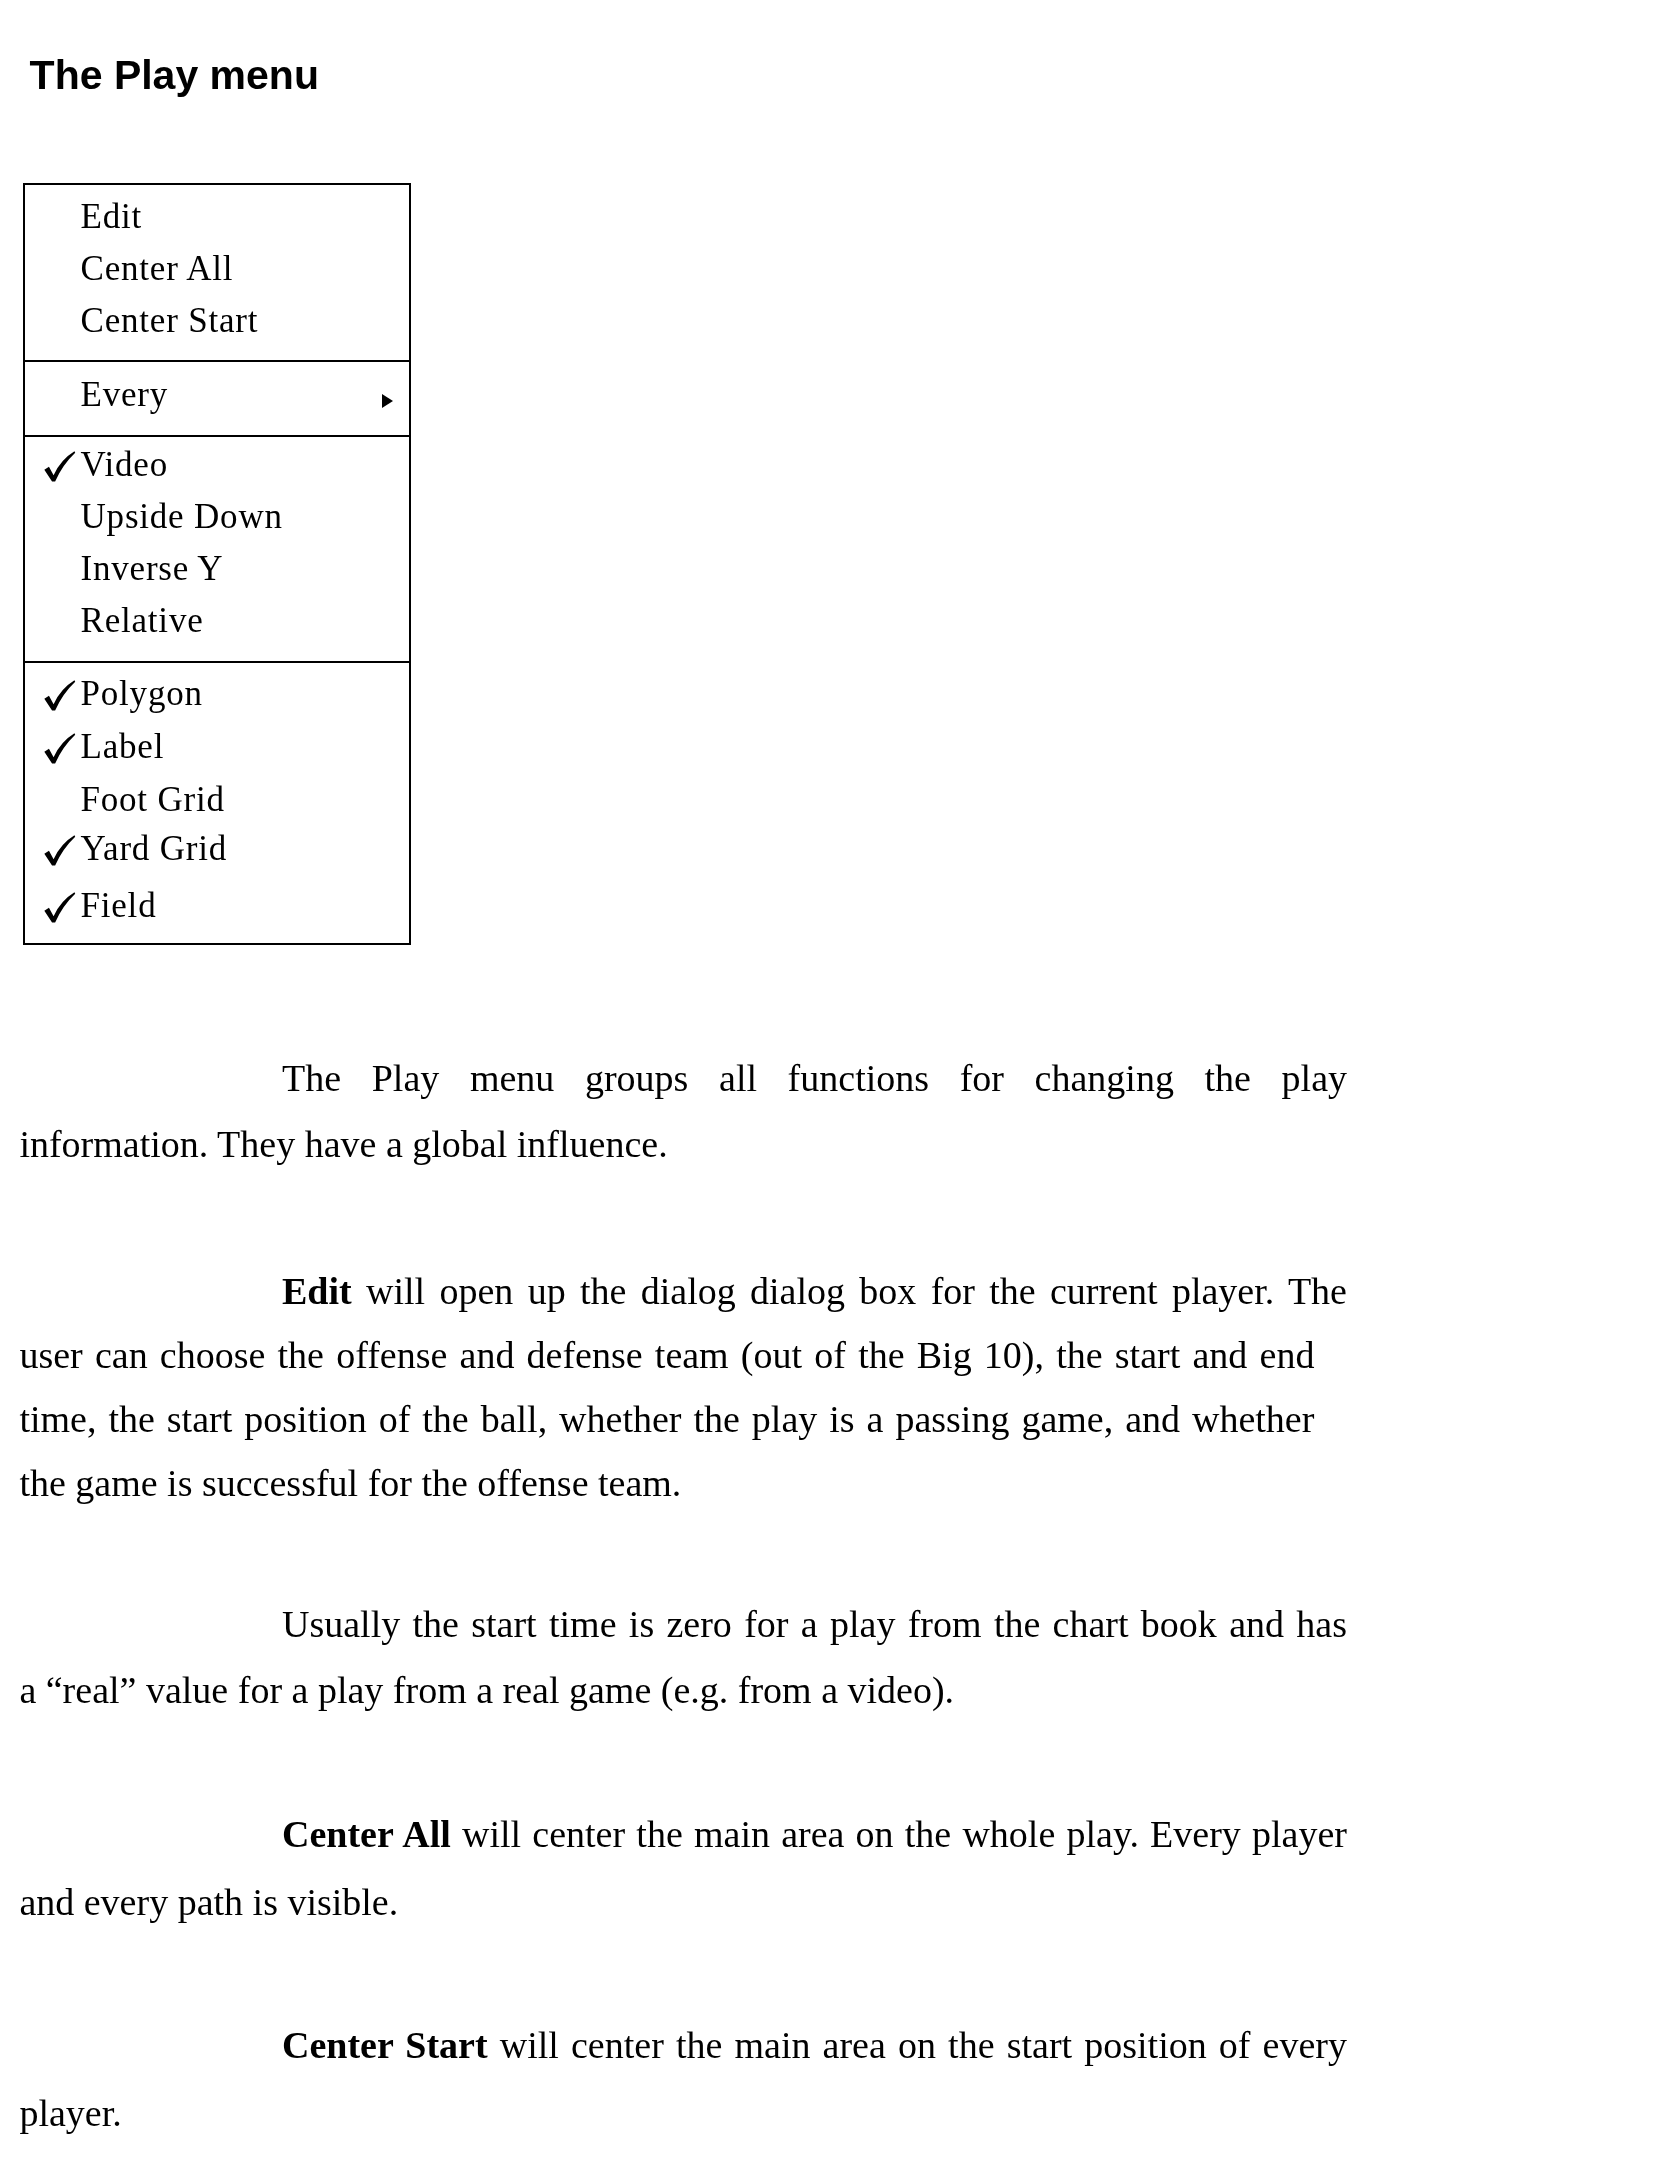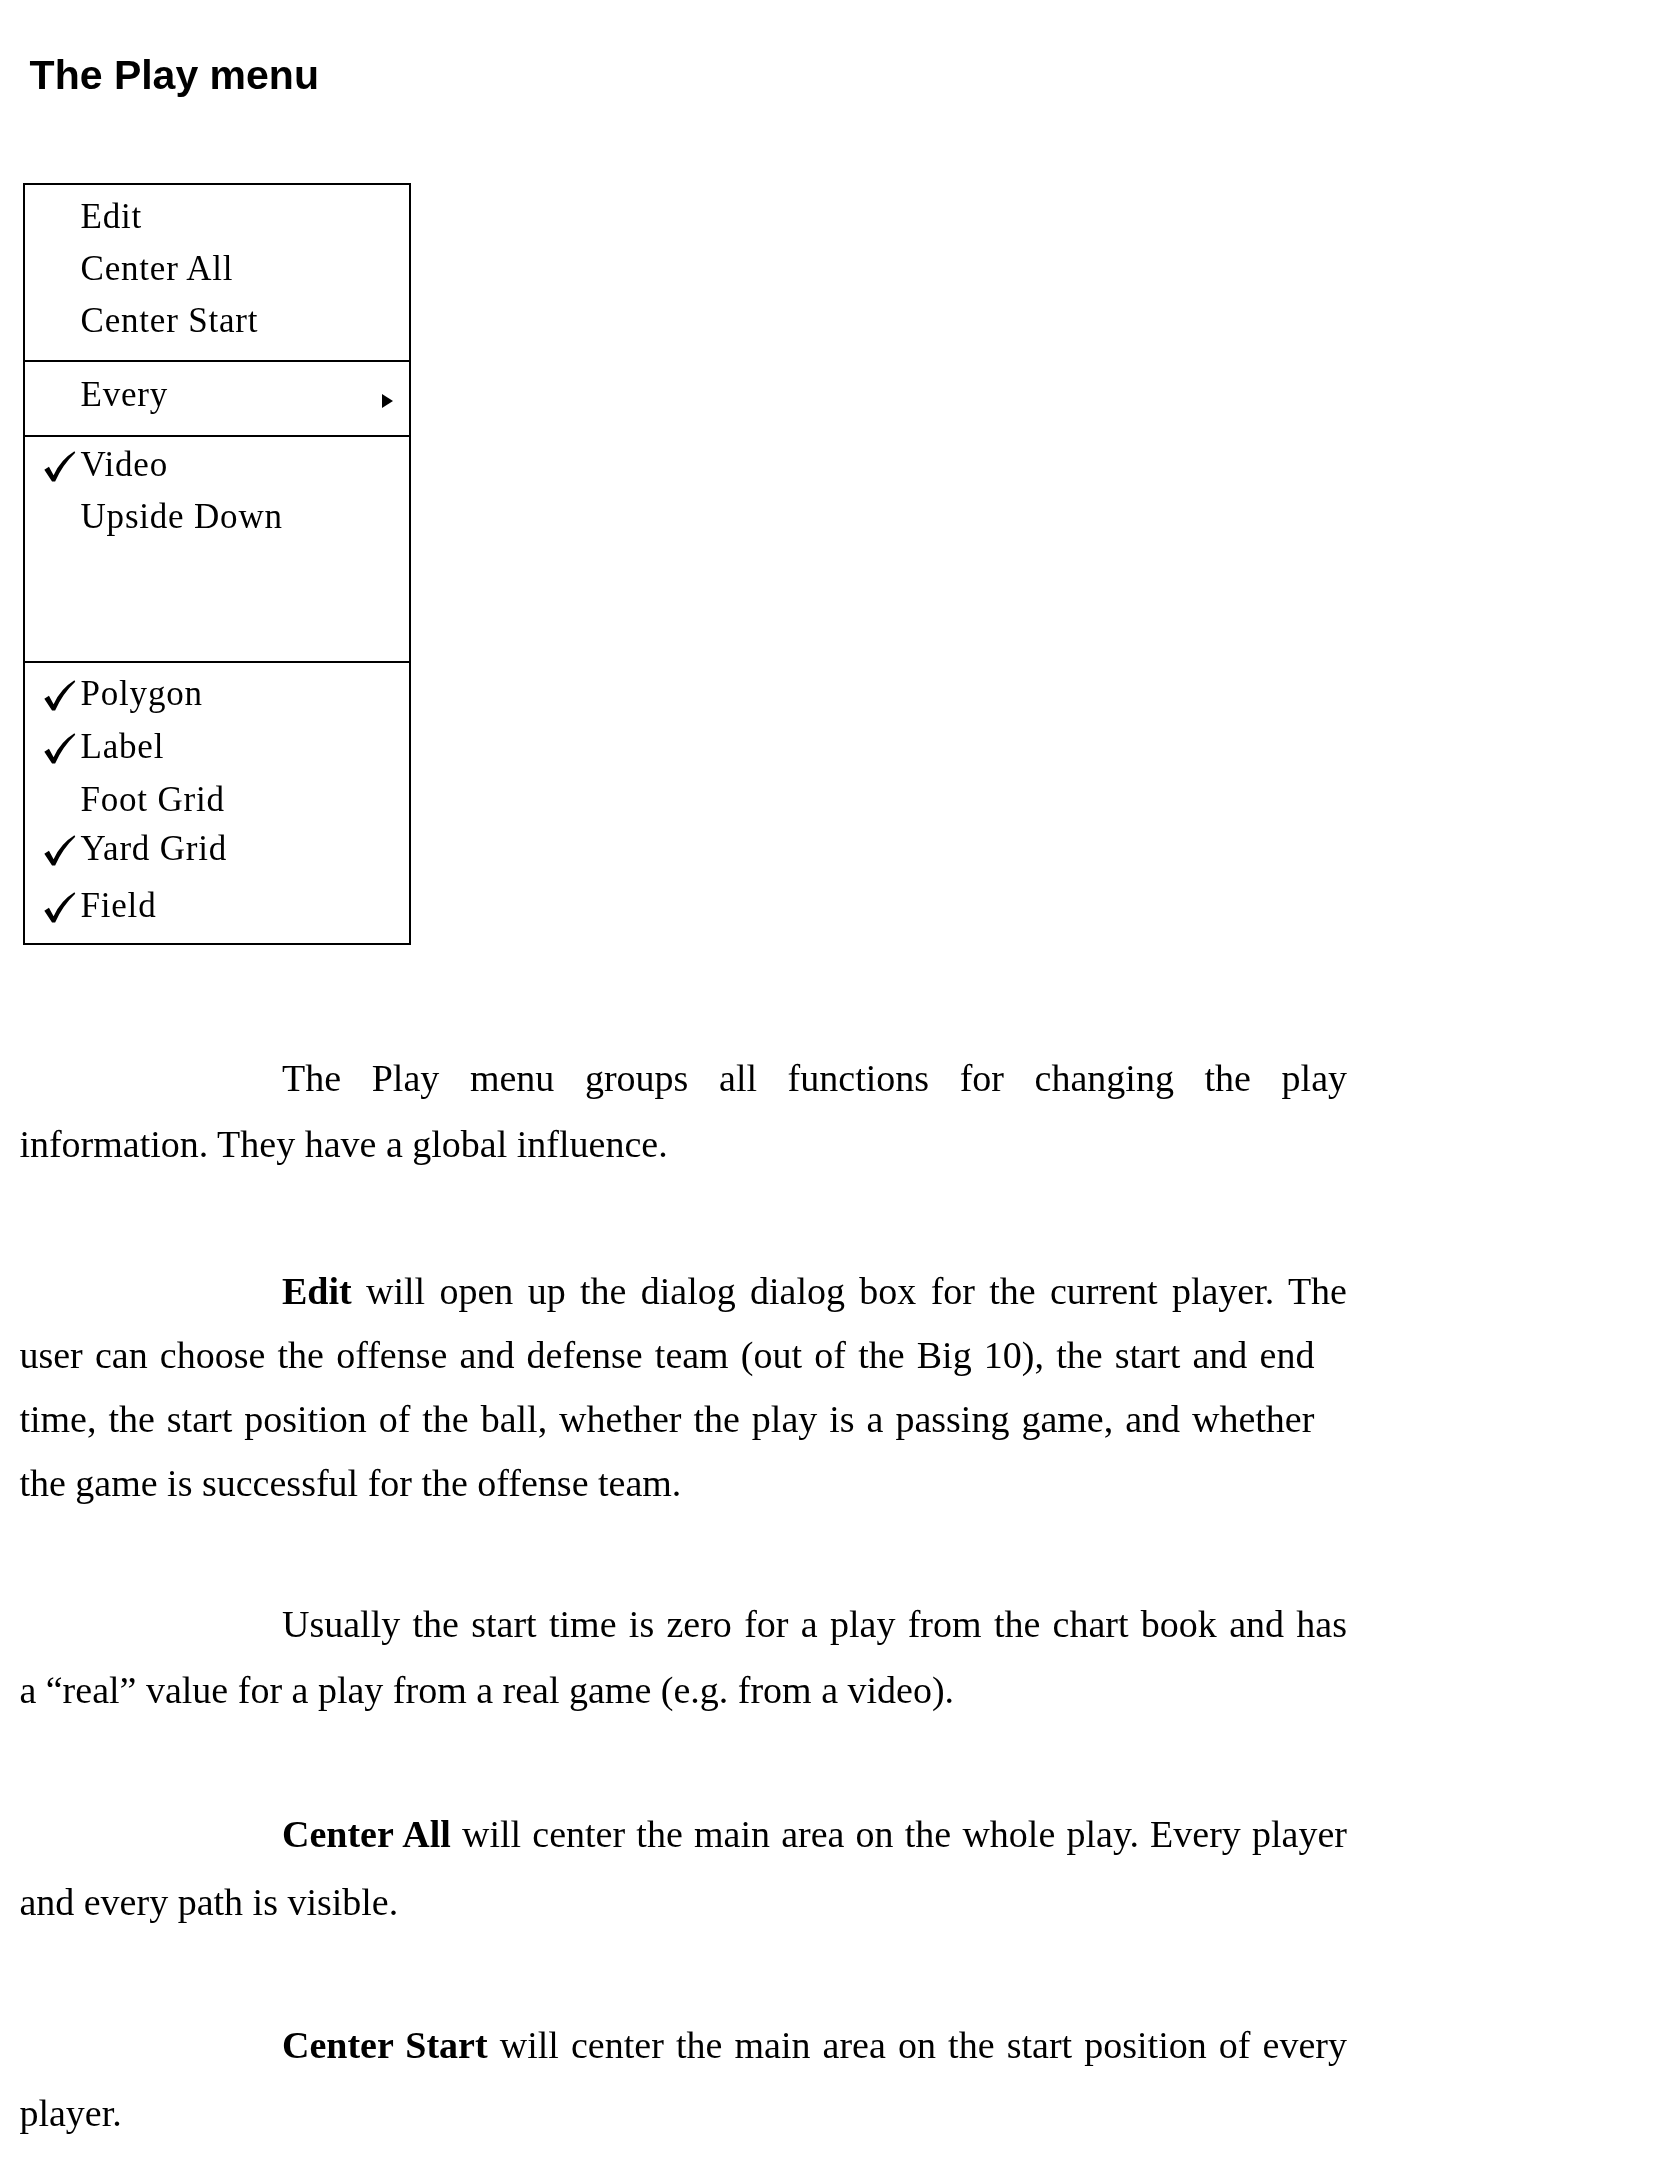--- a/index.html
+++ b/index.html
@@ -62,20 +62,26 @@
 
   <div class="menu-item" style="top:256px">
     <svg class="check" viewBox="0 0 44 44">
         <path d="M3 27 L9 23 L15 34 Q24 14 42 3 L43 5 Q27 20 17 42 L13 42 Z" fill="#000"></path>
       </svg>
     <span class="label">Video</span>
   </div>
   <div class="menu-item" style="top:308px">
     <span class="label">Upside Down</span>
   </div>
+  <div class="menu-item" style="top:360px">
+    <span class="label">Inverse Y</span>
+  </div>
+  <div class="menu-item" style="top:412px">
+    <span class="label">Relative</span>
+  </div>
   <div class="sep" style="top:476px"></div>
 
   <div class="menu-item" style="top:485px">
     <svg class="check" viewBox="0 0 44 44">
         <path d="M3 27 L9 23 L15 34 Q24 14 42 3 L43 5 Q27 20 17 42 L13 42 Z" fill="#000"></path>
       </svg>
     <span class="label">Polygon</span>
   </div>
   <div class="menu-item" style="top:538px">
     <svg class="check" viewBox="0 0 44 44">

